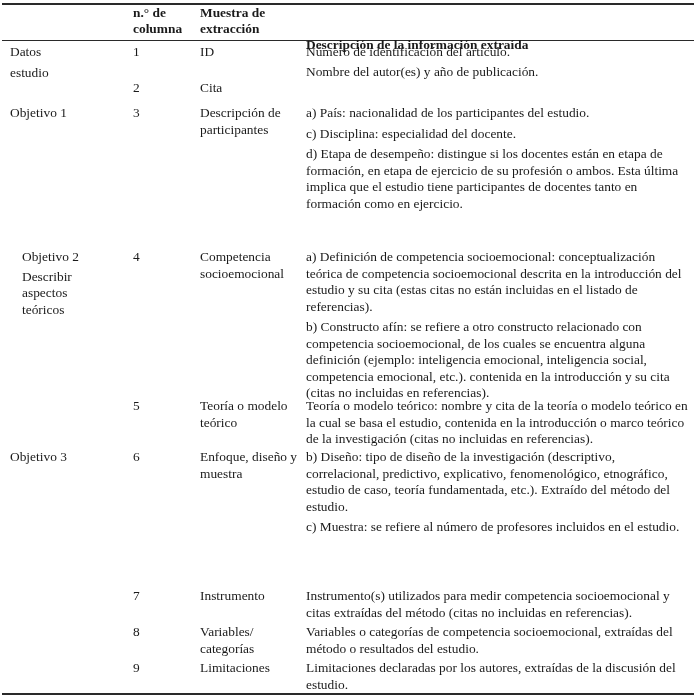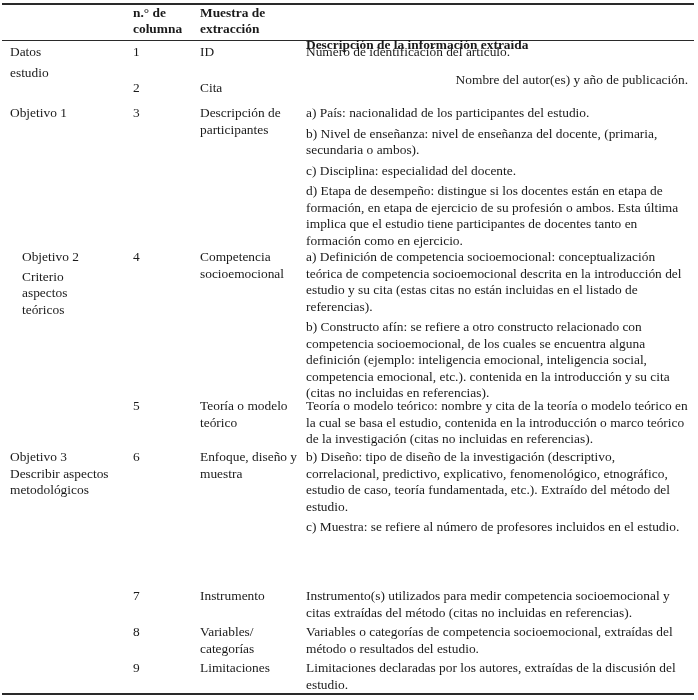--- a/index.html
+++ b/index.html
@@ -32,44 +32,42 @@
 
   <div class="cell c0" style="top:44px;">
     <div style="margin-bottom:4px;">Datos</div>
     <div>estudio</div>
   </div>
   <div class="cell c0" style="top:105px;">
     <div>Objetivo 1</div>
   </div>
   <div class="cell c0 ind" style="top:249px;">
     <div style="margin-bottom:3px;">Objetivo 2</div>
-    <div style="width:60px;">Criterio aspectos teóricos</div>
+    <div style="width:60px;">Describir aspectos teóricos</div>
   </div>
   <div class="cell c0" style="top:449px;">
     <div>Objetivo 3</div>
-    <div style="width:112px;">Describir aspectos metodológicos</div>
   </div>
 
   <div class="cell c1" style="top:44px;">1</div>
   <div class="cell c2" style="top:44px;">ID</div>
   <div class="cell c3" style="top:44px;">
     <p class="para">Número de identificación del artículo.</p>
   </div>
 
   <div class="cell c1" style="top:80px;">2</div>
   <div class="cell c2" style="top:80px;">Cita</div>
-  <div class="cell c3" style="top:72px;text-align:right;">
+  <div class="cell c3" style="top:64px;">
     <p class="para">Nombre del autor(es) y año de publicación.</p>
   </div>
 
   <div class="cell c1" style="top:105px;">3</div>
   <div class="cell c2" style="top:105px;">Descripción de participantes</div>
   <div class="cell c3" style="top:105px;">
     <p class="para">a)  País: nacionalidad de los participantes del estudio.</p>
-    <p class="para">b) Nivel de enseñanza: nivel de enseñanza del docente, (primaria, secundaria o ambos).</p>
     <p class="para">c)  Disciplina: especialidad del docente.</p>
     <p class="para">d) Etapa de desempeño: distingue si los docentes están en etapa de formación, en etapa de ejercicio de su profesión o ambos. Esta última implica que el estudio tiene participantes de docentes tanto en formación como en ejercicio.</p>
   </div>
 
   <div class="cell c1" style="top:249px;">4</div>
   <div class="cell c2" style="top:249px;">Competencia socioemocional</div>
   <div class="cell c3" style="top:249px;">
     <p class="para">a)  Definición de competencia socioemocional: conceptualización teórica de competencia socioemocional descrita en la introducción del estudio y su cita (estas citas no están incluidas en el listado de referencias).</p>
     <p class="para">b)  Constructo afín:  se refiere a otro constructo relacionado con competencia socioemocional, de los cuales se encuentra alguna definición (ejemplo: inteligencia emocional, inteligencia social, competencia emocional, etc.). contenida en la introducción y su cita (citas no incluidas en referencias).</p>
   </div>

